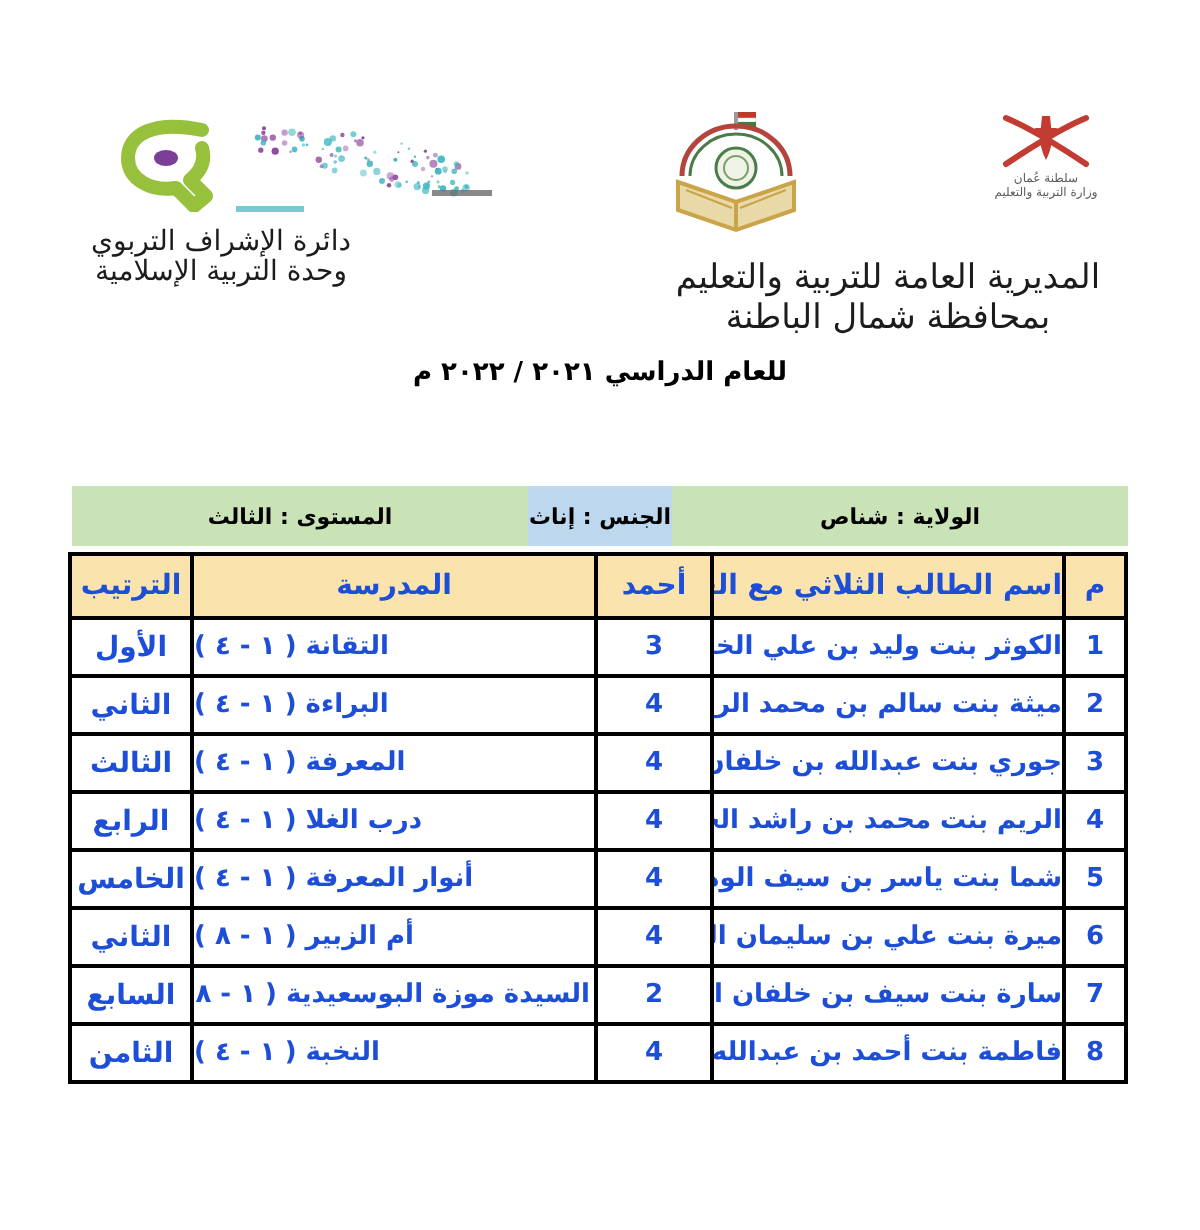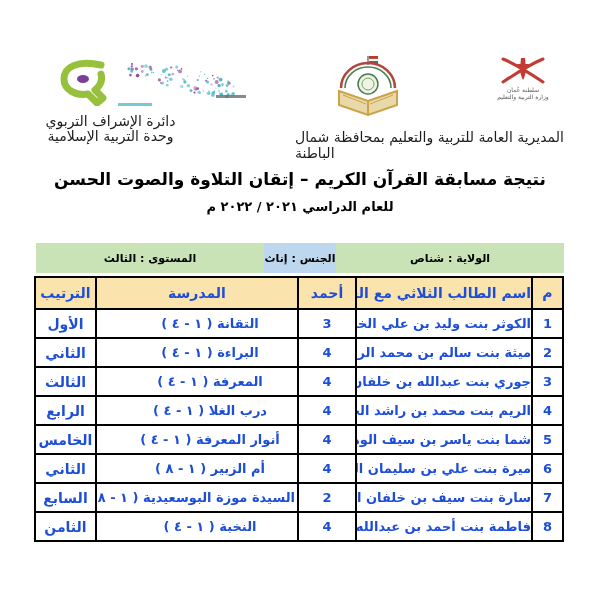--- a/index.html
+++ b/index.html
@@ -17,22 +17,22 @@
   .cap-bar.b2 { background:#8a8a8a; height:2px; }
   .vision-logo { left:116px; top:60px; width:130px; height:54px; direction:ltr; }
   .vision-word { position:absolute; left:2px; bottom:8px; width:34px; height:3px; background:#49b8c4; opacity:.75; }
   .vision-word2 { position:absolute; right:0px; bottom:16px; width:30px; height:3px; background:#6b6b6b; opacity:.8; }
   .dept-text { position:absolute; left:38px; top:114px; width:145px; text-align:center;
     font-size:14px; line-height:15px; color:#1c1c1c; }
   .quran-logo { right:196px; top:55px; width:72px; height:64px; }
   .ministry-logo { right:38px; top:56px; width:78px; height:60px; text-align:center; }
   .ministry-logo svg { display:block; margin:0 auto; }
   .ministry-lines { font-size:6px; line-height:7px; color:#5c5c5c; letter-spacing:0; }
-  .directorate-text { position:absolute; right:35px; top:129px; width:270px; text-align:left;
-    font-size:14px; color:#1c1c1c; }
+  .directorate-text { position:absolute; right:21px; top:129px; width:270px; text-align:center;
+    font-size:17px; color:#1c1c1c; }
   
   .title-block { position:absolute; top:169px; left:0; width:600px; text-align:center; }
   .title-line1 { font-size:17px; font-weight:700; color:#000; }
   .title-line2 { font-size:13px; font-weight:700; color:#000; margin-top:10px; }
   
   .info-band { position:absolute; top:243px; right:36px; width:528px; height:30px;
     display:flex; direction:rtl; }
   .band-seg { display:flex; align-items:center; justify-content:center;
     font-size:11px; font-weight:700; color:#000; }
   .seg-wilaya { width:228px; }
@@ -41,21 +41,21 @@
   
   .results-table { position:absolute; top:276px; right:36px; width:528px;
     border-collapse:collapse; table-layout:fixed; direction:rtl; }
   .results-table th, .results-table td {
     border:2px solid #000; font-weight:700; color:#1d4ed8; overflow:hidden; white-space:nowrap; }
   .results-table th { height:32px; font-size:14px; text-align:center; }
   .results-table td { height:29px; font-size:13px; }
   td.c-num   { text-align:center; font-size:13px; }
   td.c-name  { text-align:center; }
   td.c-grade { text-align:center; }
-  td.c-school{ text-align:center; padding-right:2px;padding-left:28px; }
+  td.c-school{ text-align:left; padding-right:2px; }
   td.c-rank  { text-align:center; font-size:14px; }
 </style>
 </head>
 <body>
 
 <div class="page">
 
   <div class="logo-abs quality-logo">
     <svg width="56" height="48" viewBox="0 0 56 48" aria-hidden="true">
       <path d="M46 7 C22 2 9 9 9 21 c0 11 12 17 24 15 l9 9 6 -5 -8 -8 c5 -4 8 -9 6 -16" fill="none" stroke="#97c13c" stroke-width="7" stroke-linejoin="round" stroke-linecap="round"></path>
@@ -197,21 +197,20 @@
     </svg>
     <div class="ministry-lines">
       <div>سلطنة عُمان</div>
       <div>وزارة التربية والتعليم</div>
     </div>
   </div>
 
   <div class="directorate-text">المديرية العامة للتربية والتعليم بمحافظة شمال الباطنة</div>
 
   <div class="title-block">
-    <div class="title-line1">نتيجة مسابقة القرآن الكريم – إتقان التلاوة والصوت الحسن</div>
     <div class="title-line2">للعام الدراسي ٢٠٢١ / ٢٠٢٢ م</div>
   </div>
 
   <div class="info-band" style="background: rgb(201, 226, 182);">
     <div class="band-seg seg-wilaya">الولاية : شناص</div>
     <div class="band-seg seg-gender" style="background: rgb(189, 215, 238);">الجنس : إناث</div>
     <div class="band-seg seg-level">المستوى : الثالث</div>
   </div>
 
   <table class="results-table">

